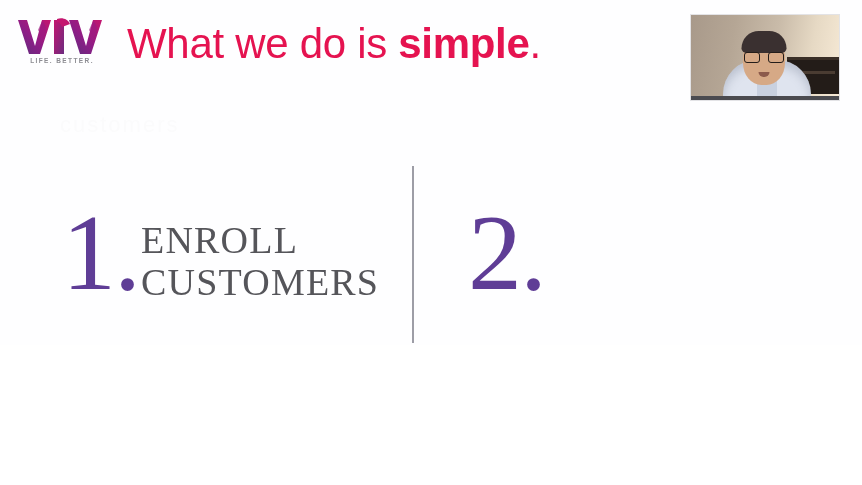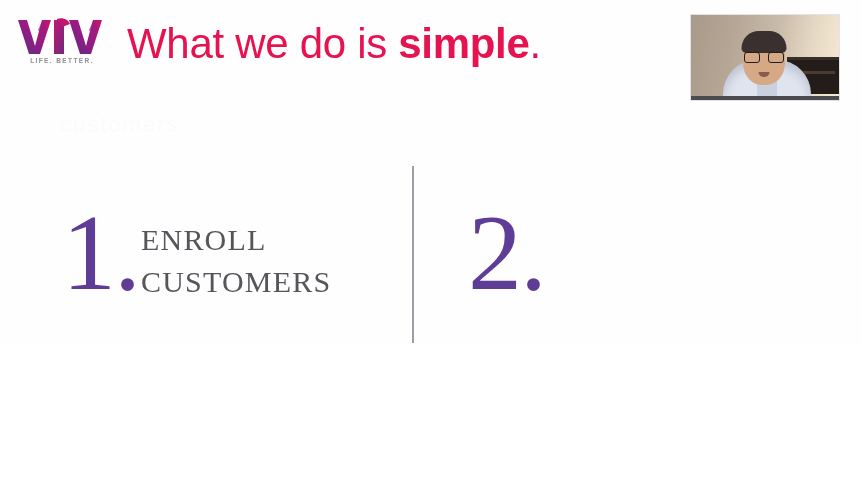--- a/index.html
+++ b/index.html
@@ -218,21 +218,21 @@
     font-family: "Liberation Serif", serif;
     font-size: 108px;
     line-height: 118px;
     color: #5f3d96;
     font-weight: normal;
     letter-spacing: -2px;
     margin-top: 34px;
   }
   .step-text {
     font-family: "Liberation Serif", serif;
-    font-size: 30px;
+    font-size: 38px;
     line-height: 42px;
     letter-spacing: 1.2px;
     color: #55555a;
     margin-top: 59px;
     margin-left: 2px;
     white-space: pre-line;
   }
 
   .divider {
     position: absolute;

